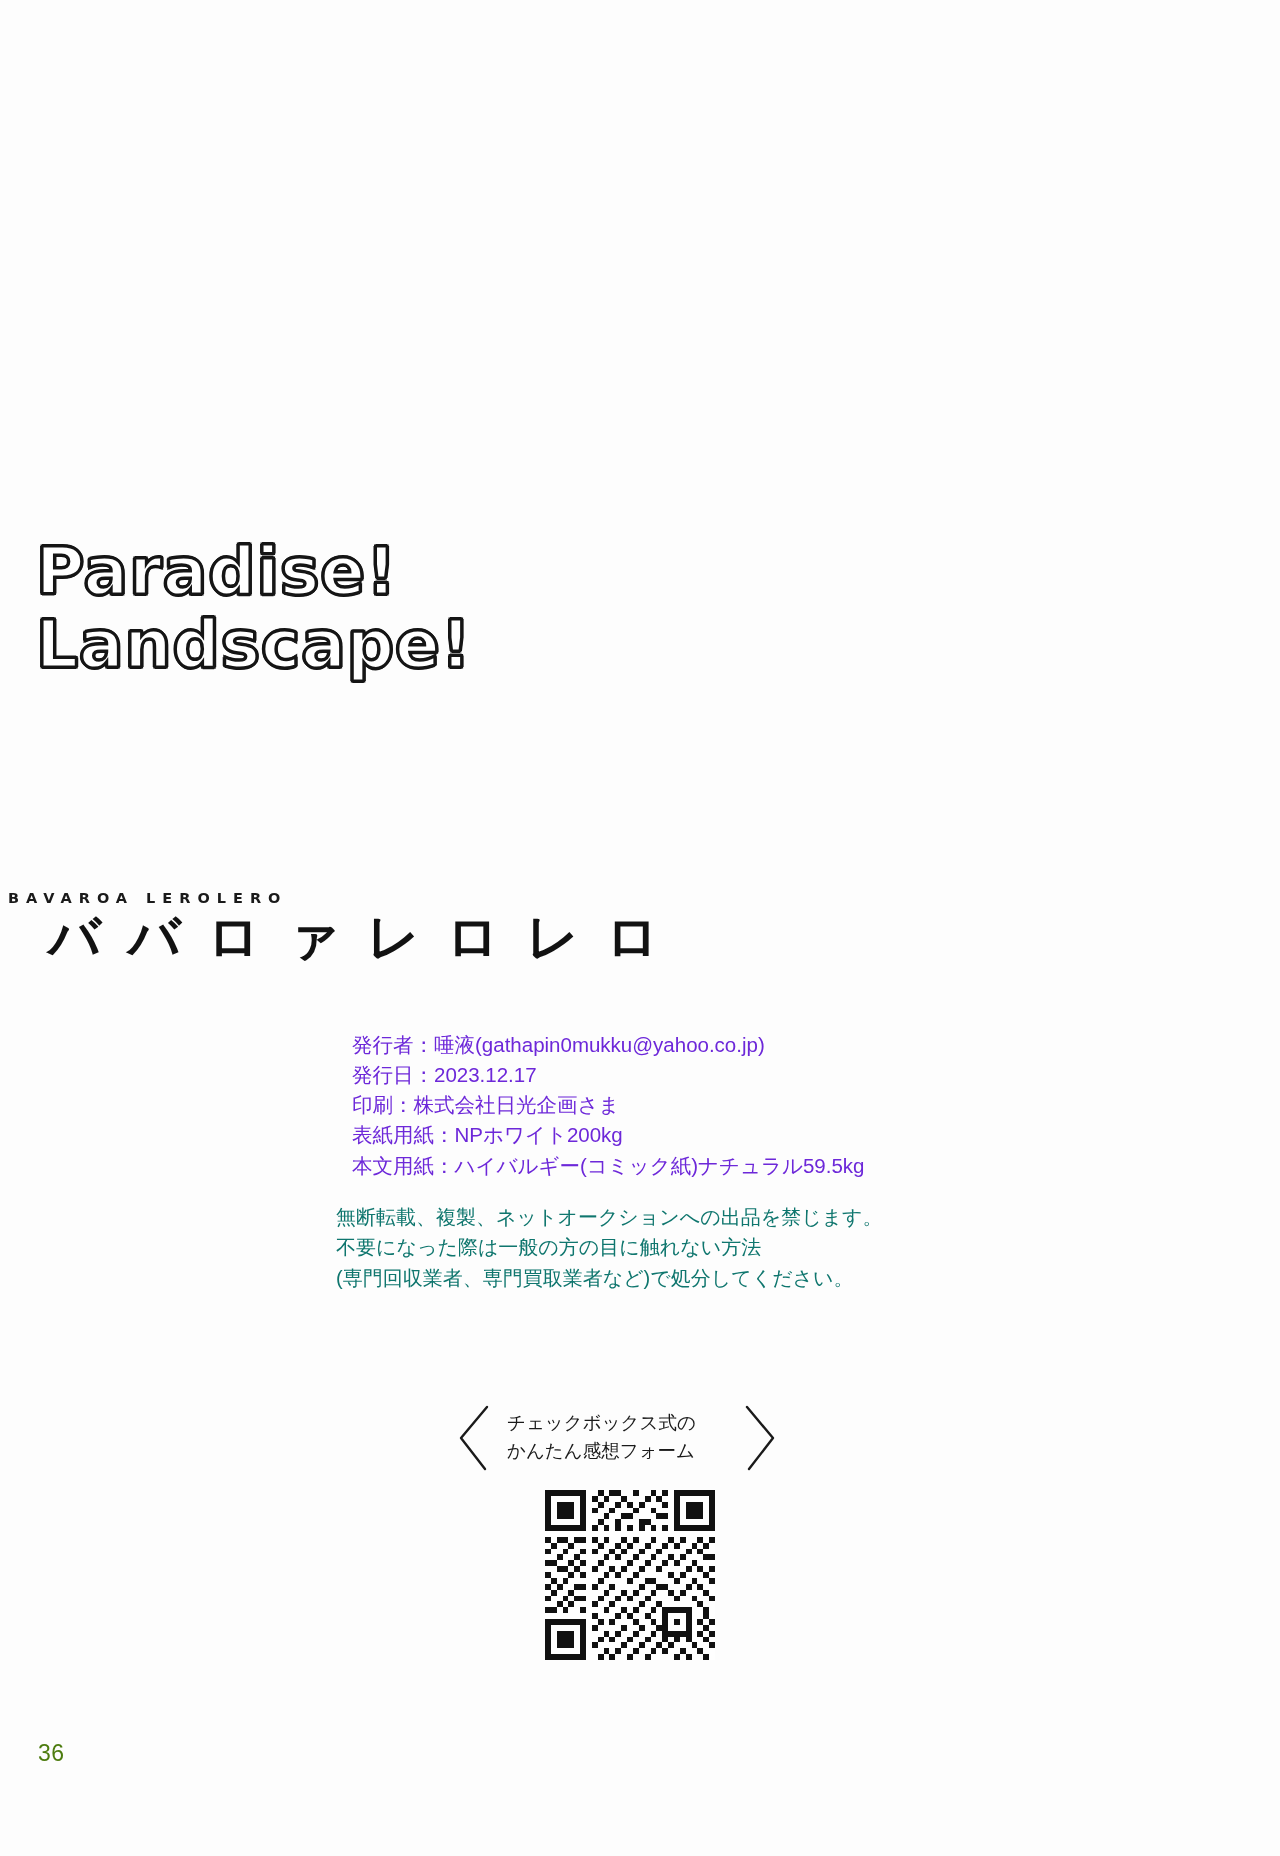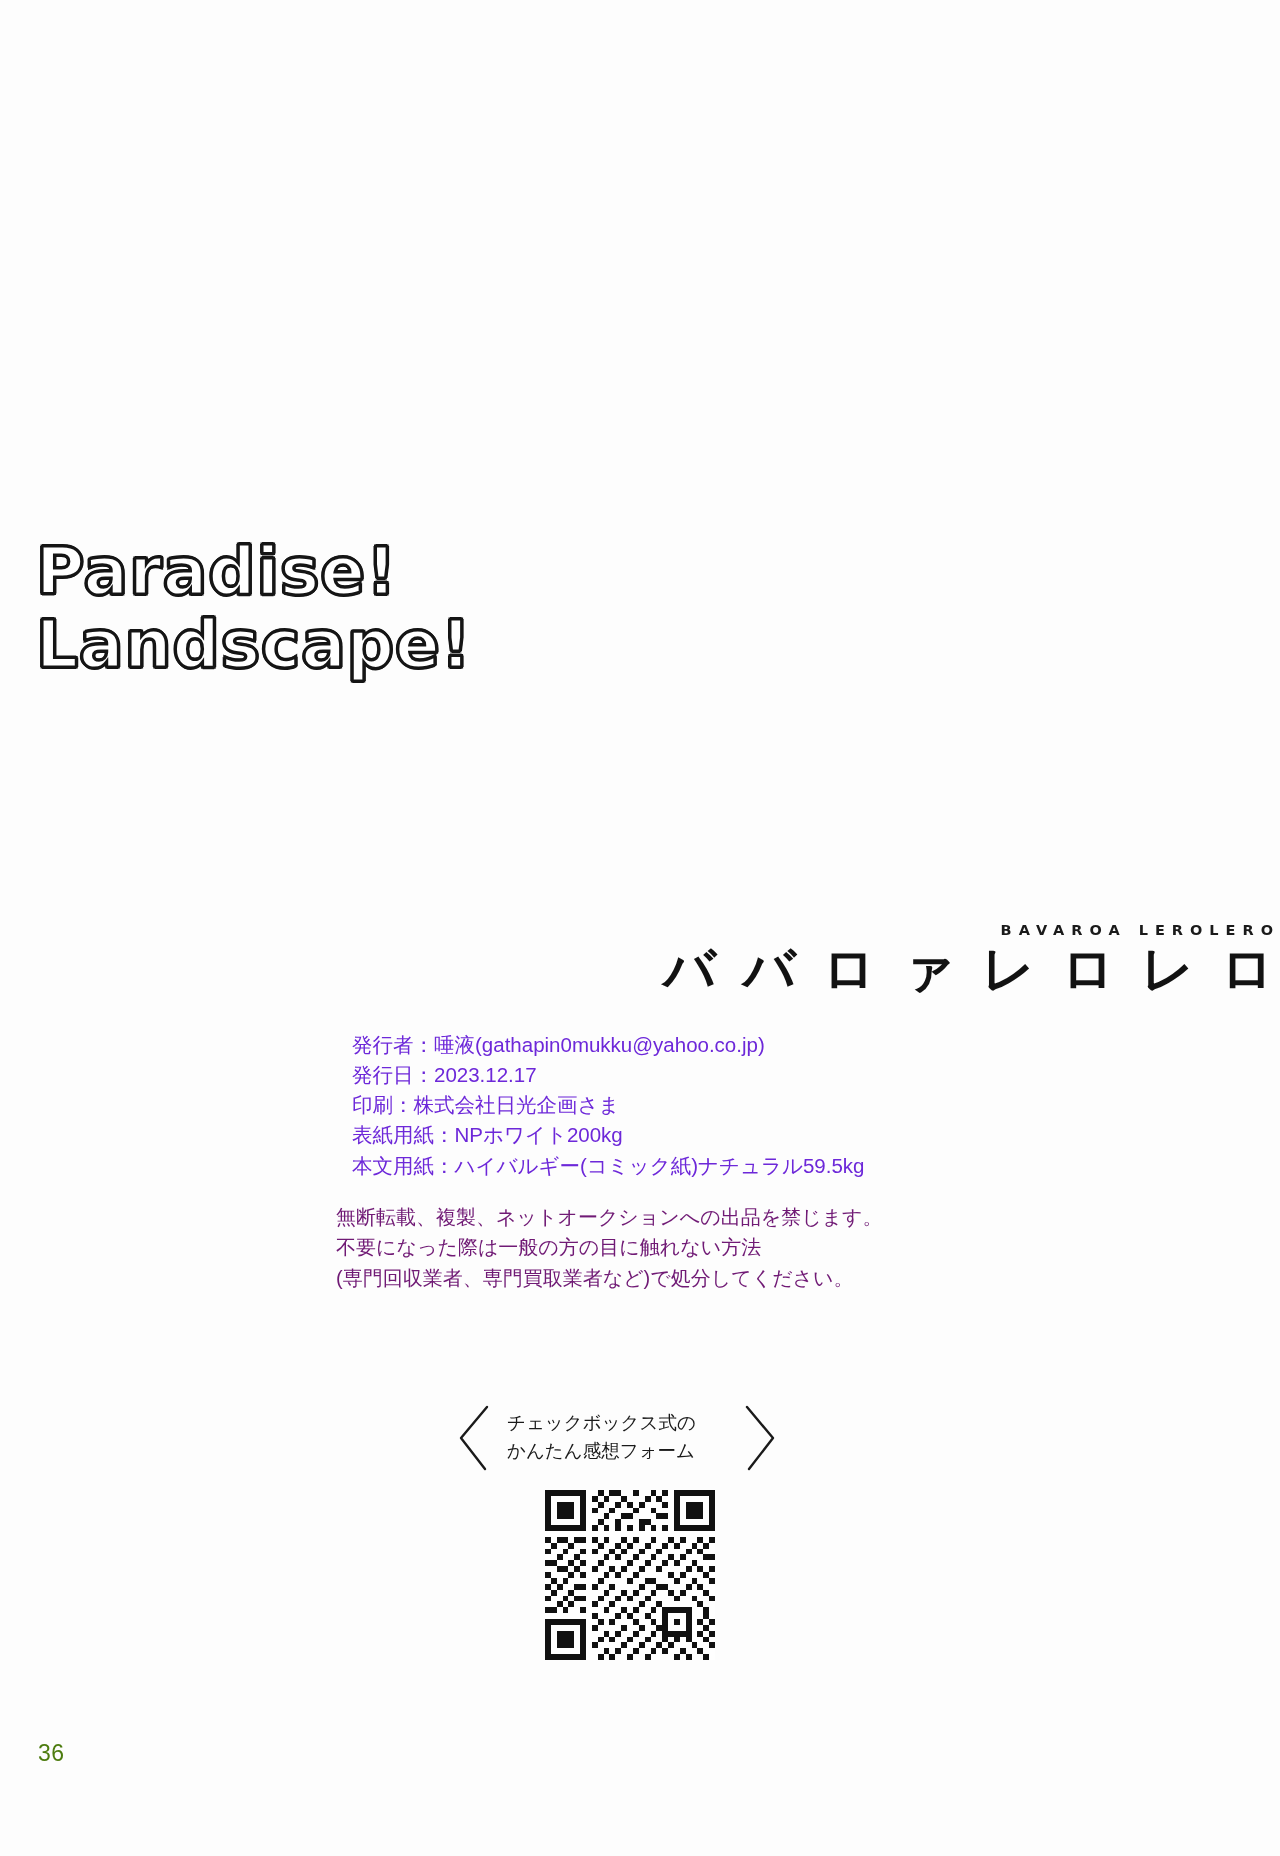--- a/index.html
+++ b/index.html
@@ -57,57 +57,57 @@
       0 2px 0 #151515, 0 -2px 0 #151515;
     margin: 2px 0;
   }
 
   
   .logo-block {
     position: absolute;
     left: 0;
     right: 0;
     top: 890px;
-    text-align: right;
-    margin-top: 32px;
+    text-align: left;
   }
   .logo-romaji {
     font-family: "DejaVu Sans", sans-serif;
     font-size: 14.5px;
     letter-spacing: 7px;
     font-weight: bold;
     color: #1a1a1a;
     margin-bottom: 4px;
     padding-left: 8px;
   }
   .logo-kana {
     font-size: 52px;
     font-weight: bold;
     letter-spacing: 6px;
     color: #121212;
     line-height: 1.05;
+    padding-left: 48px;
   }
 
   
   .colophon {
     position: absolute;
     left: 352px;
     top: 1030px;
     font-size: 20.5px;
     line-height: 1.47;
     color: #6d28d9;
     white-space: pre-line;
   }
   .notice {
     position: absolute;
     left: 336px;
     top: 1202px;
     font-size: 20px;
     line-height: 1.52;
-    color: #701a75;
+    color: #0f766e;
     white-space: pre-line;
   }
 
   
   .qr-caption-wrap {
     position: absolute;
     left: 455px;
     top: 1405px;
     width: 340px;
     height: 72px;

